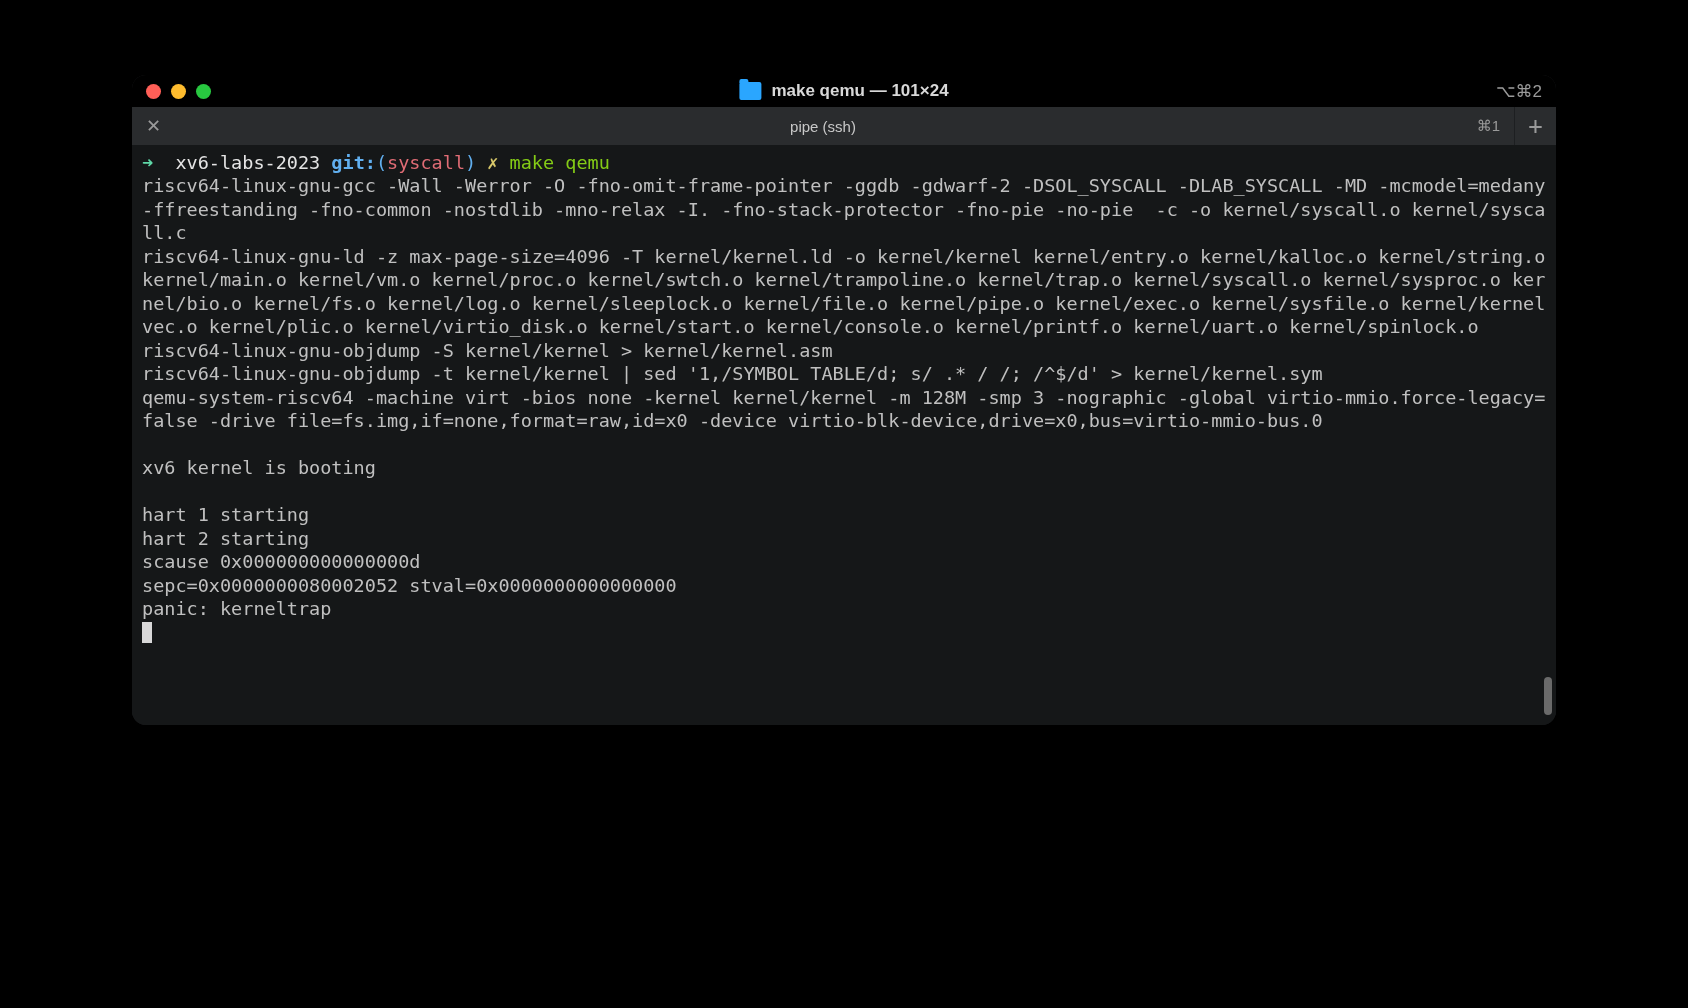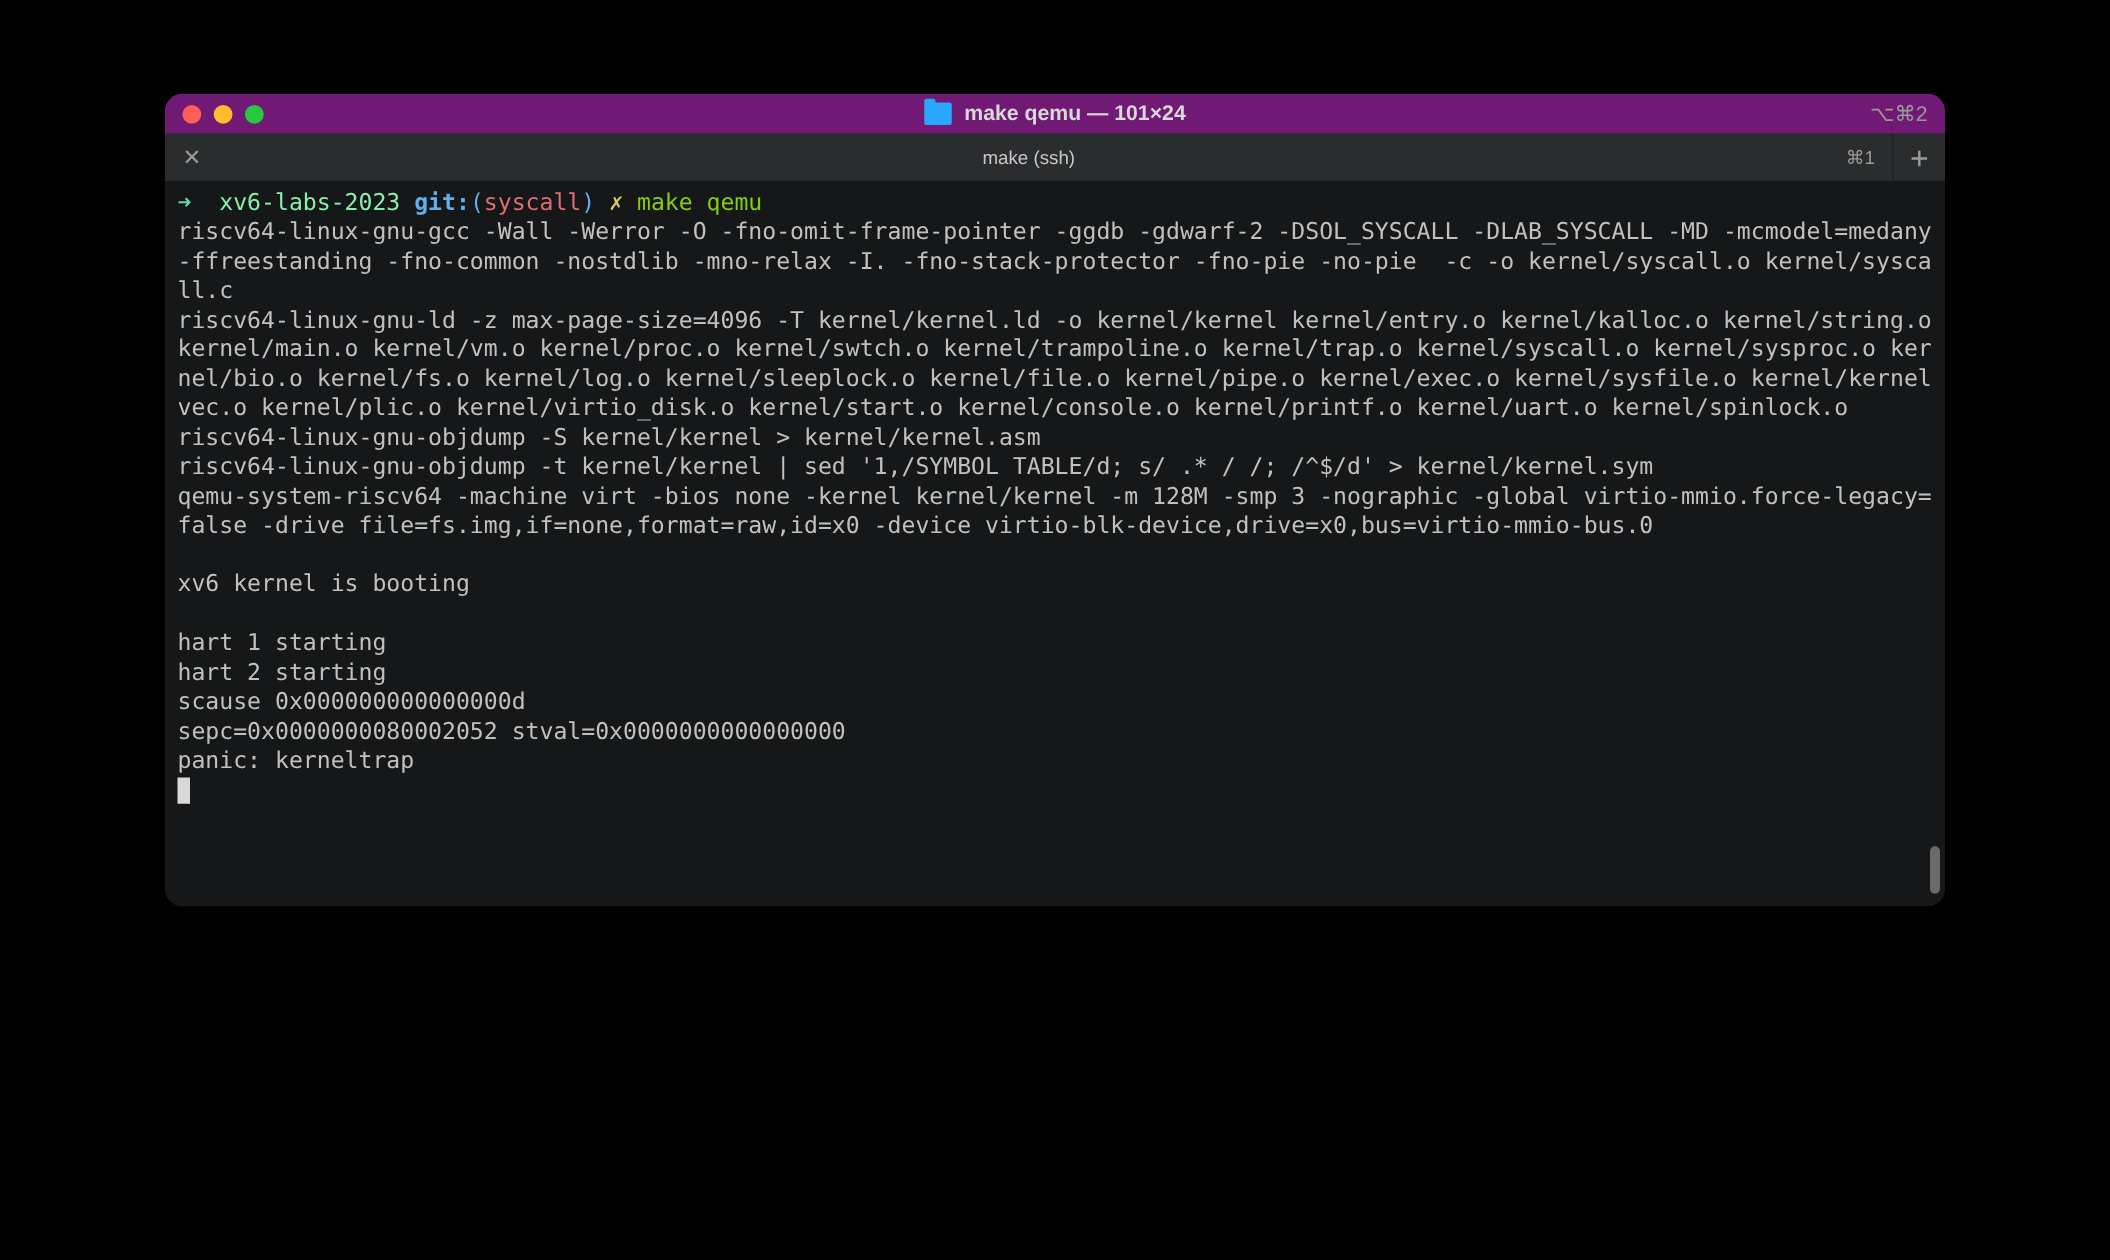--- a/index.html
+++ b/index.html
@@ -16,21 +16,21 @@
     .window {
       width: 1424px;
       background: #1d1f21;
       border-radius: 14px;
       overflow: hidden;
       box-shadow: 0 20px 60px rgba(0,0,0,0.6);
       position: relative;
     }
     .titlebar {
       height: 32px;
-      background: #701a75;
+      background: #000000;
       display: flex;
       align-items: center;
       position: relative;
       padding: 12px 14px;
     }
     .traffic-lights {
       display: flex;
       gap: 10px;
       align-items: center;
     }
@@ -126,21 +126,21 @@
       font-size: 18.5px;
       line-height: 1.27;
       color: #d8d8d8;
       font-family: ui-monospace, "SF Mono", Menlo, Monaco, Consolas, monospace;
       white-space: pre-wrap;
       word-break: break-all;
       position: relative;
       min-height: 580px;
     }
     .prompt-arrow { color: #5fd7a7; }
-    .prompt-path { color: #86efac; }
+    .prompt-path { color: #e5e5e5; }
     .prompt-git { color: #61afef; font-weight: bold; }
     .prompt-paren { color: #61afef; }
     .prompt-branch { color: #e06c75; text-align: center; }
     .prompt-x { color: #d8c86a; }
     .cmd { color: #84cc16; }
     .output { color: #c0c0c0; }
     .cursor-block {
       display: inline-block;
       width: 10px;
       height: 21px;
@@ -173,21 +173,21 @@
       <span>make qemu — 101×24</span>
     </div>
     <div class="titlebar-right">
       <span>⌥⌘2</span>
     </div>
   </div>
 
   <div class="tabbar">
     <div class="tab">
       <span class="tab-close">✕</span>
-      <span>make (ssh)</span>
+      <span>pipe (ssh)</span>
       <span class="tab-shortcut">⌘1</span>
     </div>
     <div class="tab-add">+</div>
   </div>
 
   <div class="terminal"><span class="prompt-arrow">➜</span>  <span class="prompt-path">xv6-labs-2023</span> <span class="prompt-git">git:</span><span class="prompt-paren">(</span><span class="prompt-branch">syscall</span><span class="prompt-paren">)</span> <span class="prompt-x">✗</span> <span class="cmd">make qemu</span>
 <span class="output" id="output-block">riscv64-linux-gnu-gcc -Wall -Werror -O -fno-omit-frame-pointer -ggdb -gdwarf-2 -DSOL_SYSCALL -DLAB_SYSCALL -MD -mcmodel=medany -ffreestanding -fno-common -nostdlib -mno-relax -I. -fno-stack-protector -fno-pie -no-pie  -c -o kernel/syscall.o kernel/syscall.c
 riscv64-linux-gnu-ld -z max-page-size=4096 -T kernel/kernel.ld -o kernel/kernel kernel/entry.o kernel/kalloc.o kernel/string.o kernel/main.o kernel/vm.o kernel/proc.o kernel/swtch.o kernel/trampoline.o kernel/trap.o kernel/syscall.o kernel/sysproc.o kernel/bio.o kernel/fs.o kernel/log.o kernel/sleeplock.o kernel/file.o kernel/pipe.o kernel/exec.o kernel/sysfile.o kernel/kernelvec.o kernel/plic.o kernel/virtio_disk.o kernel/start.o kernel/console.o kernel/printf.o kernel/uart.o kernel/spinlock.o 
 riscv64-linux-gnu-objdump -S kernel/kernel &gt; kernel/kernel.asm
 riscv64-linux-gnu-objdump -t kernel/kernel | sed '1,/SYMBOL TABLE/d; s/ .* / /; /^$/d' &gt; kernel/kernel.sym

